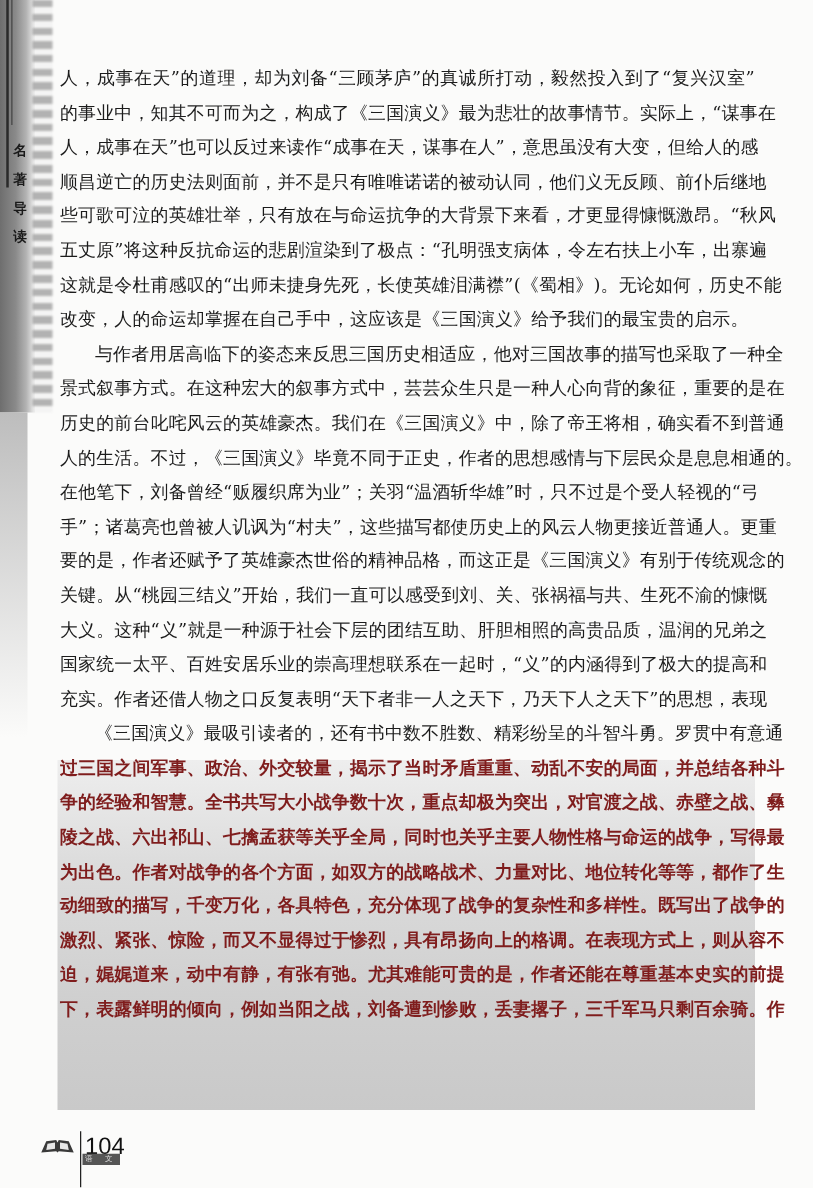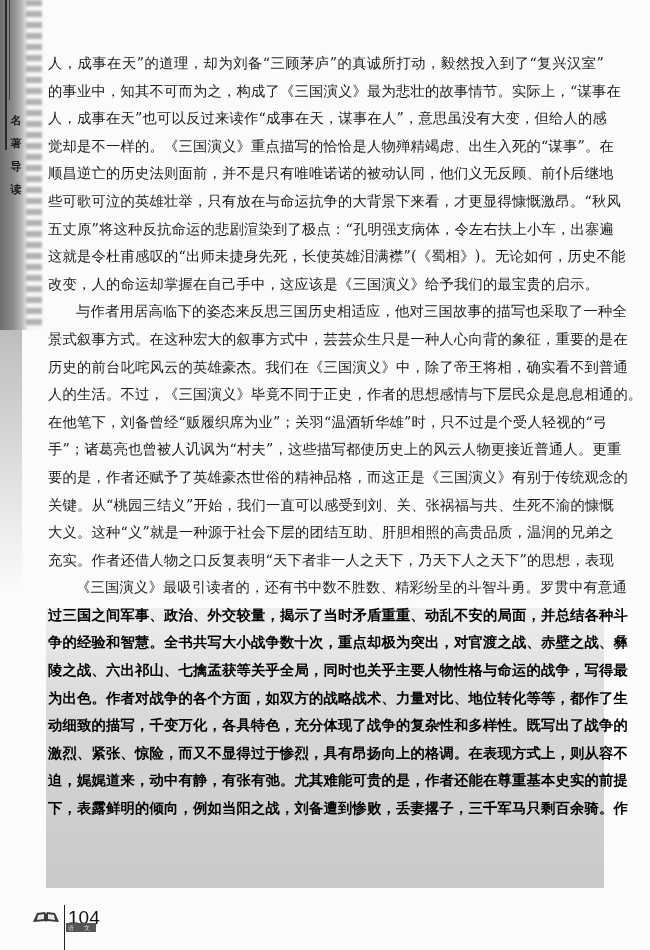--- a/index.html
+++ b/index.html
@@ -38,21 +38,21 @@
       position: absolute; left: 46px; top: 608px; width: 558px; height: 280px;
       background: linear-gradient(180deg, #eeeeee 0%, #dcdcdc 30%, #cfcfcf 70%, #c9c9c9 100%);
     }
     .text-block {
       position: absolute; left: 48px; top: 50px; width: 556px;
       font-size: 14.3px; line-height: 27.6px; letter-spacing: 0.2px;
     }
     .line { white-space: nowrap; display: block; text-align: justify; text-align-last: justify; height: 27.6px; }
     .line.last { text-align-last: left; }
     .line.indent { padding-left: 28px; }
-    .line.dark { font-weight: bold; color: #000000; }
+    .line.dark { font-weight: bold; color: #7f1d1d; }
     .footer { position: absolute; left: 32px; top: 905px; height: 45px; }
     .book-icon { position: absolute; left: 0; top: 6px; width: 28px; height: 12px; }
     .footer-rule { position: absolute; left: 32px; top: 0; width: 1px; height: 45px; background: #222; }
     .page-number {
       position: absolute; left: 36px; top: 2px; font-family: "Liberation Sans", sans-serif;
       font-size: 19px; color: #111;
     }
     .subject-tag {
       position: absolute; left: 34px; top: 18px; width: 30px; height: 9px; background: #555;
       color: #ddd; font-family: "DejaVu Sans", sans-serif; font-size: 6px; line-height: 9px;
@@ -72,35 +72,35 @@
   <span>导</span>
   <span>读</span>
 </div>
 
 <div class="highlight"></div>
 
 <div class="text-block">
   <span class="line">人，成事在天”的道理，却为刘备“三顾茅庐”的真诚所打动，毅然投入到了“复兴汉室”</span>
   <span class="line">的事业中，知其不可而为之，构成了《三国演义》最为悲壮的故事情节。实际上，“谋事在</span>
   <span class="line">人，成事在天”也可以反过来读作“成事在天，谋事在人”，意思虽没有大变，但给人的感</span>
-  <span class="line">觉却是不一样的。《三国演义》重点描写的恰恰是人物殚精竭虑、出生入死的“谋事”。在</span>
   <span class="line">顺昌逆亡的历史法则面前，并不是只有唯唯诺诺的被动认同，他们义无反顾、前仆后继地</span>
   <span class="line">些可歌可泣的英雄壮举，只有放在与命运抗争的大背景下来看，才更显得慷慨激昂。“秋风</span>
   <span class="line">五丈原”将这种反抗命运的悲剧渲染到了极点：“孔明强支病体，令左右扶上小车，出寨遍</span>
   <span class="line">这就是令杜甫感叹的“出师未捷身先死，长使英雄泪满襟”(《蜀相》)。无论如何，历史不能</span>
   <span class="line last">改变，人的命运却掌握在自己手中，这应该是《三国演义》给予我们的最宝贵的启示。</span>
   <span class="line indent">与作者用居高临下的姿态来反思三国历史相适应，他对三国故事的描写也采取了一种全</span>
   <span class="line">景式叙事方式。在这种宏大的叙事方式中，芸芸众生只是一种人心向背的象征，重要的是在</span>
   <span class="line">历史的前台叱咤风云的英雄豪杰。我们在《三国演义》中，除了帝王将相，确实看不到普通</span>
   <span class="line">人的生活。不过，《三国演义》毕竟不同于正史，作者的思想感情与下层民众是息息相通的。</span>
   <span class="line">在他笔下，刘备曾经“贩履织席为业”；关羽“温酒斩华雄”时，只不过是个受人轻视的“弓</span>
   <span class="line">手”；诸葛亮也曾被人讥讽为“村夫”，这些描写都使历史上的风云人物更接近普通人。更重</span>
   <span class="line">要的是，作者还赋予了英雄豪杰世俗的精神品格，而这正是《三国演义》有别于传统观念的</span>
   <span class="line">关键。从“桃园三结义”开始，我们一直可以感受到刘、关、张祸福与共、生死不渝的慷慨</span>
   <span class="line">大义。这种“义”就是一种源于社会下层的团结互助、肝胆相照的高贵品质，温润的兄弟之</span>
+  <span class="line">国家统一太平、百姓安居乐业的崇高理想联系在一起时，“义”的内涵得到了极大的提高和</span>
   <span class="line">充实。作者还借人物之口反复表明“天下者非一人之天下，乃天下人之天下”的思想，表现</span>
   <span class="line indent">《三国演义》最吸引读者的，还有书中数不胜数、精彩纷呈的斗智斗勇。罗贯中有意通</span>
   <span class="line dark">过三国之间军事、政治、外交较量，揭示了当时矛盾重重、动乱不安的局面，并总结各种斗</span>
   <span class="line dark">争的经验和智慧。全书共写大小战争数十次，重点却极为突出，对官渡之战、赤壁之战、彝</span>
   <span class="line dark">陵之战、六出祁山、七擒孟获等关乎全局，同时也关乎主要人物性格与命运的战争，写得最</span>
   <span class="line dark">为出色。作者对战争的各个方面，如双方的战略战术、力量对比、地位转化等等，都作了生</span>
   <span class="line dark">动细致的描写，千变万化，各具特色，充分体现了战争的复杂性和多样性。既写出了战争的</span>
   <span class="line dark">激烈、紧张、惊险，而又不显得过于惨烈，具有昂扬向上的格调。在表现方式上，则从容不</span>
   <span class="line dark">迫，娓娓道来，动中有静，有张有弛。尤其难能可贵的是，作者还能在尊重基本史实的前提</span>
   <span class="line dark">下，表露鲜明的倾向，例如当阳之战，刘备遭到惨败，丢妻撂子，三千军马只剩百余骑。作</span>

